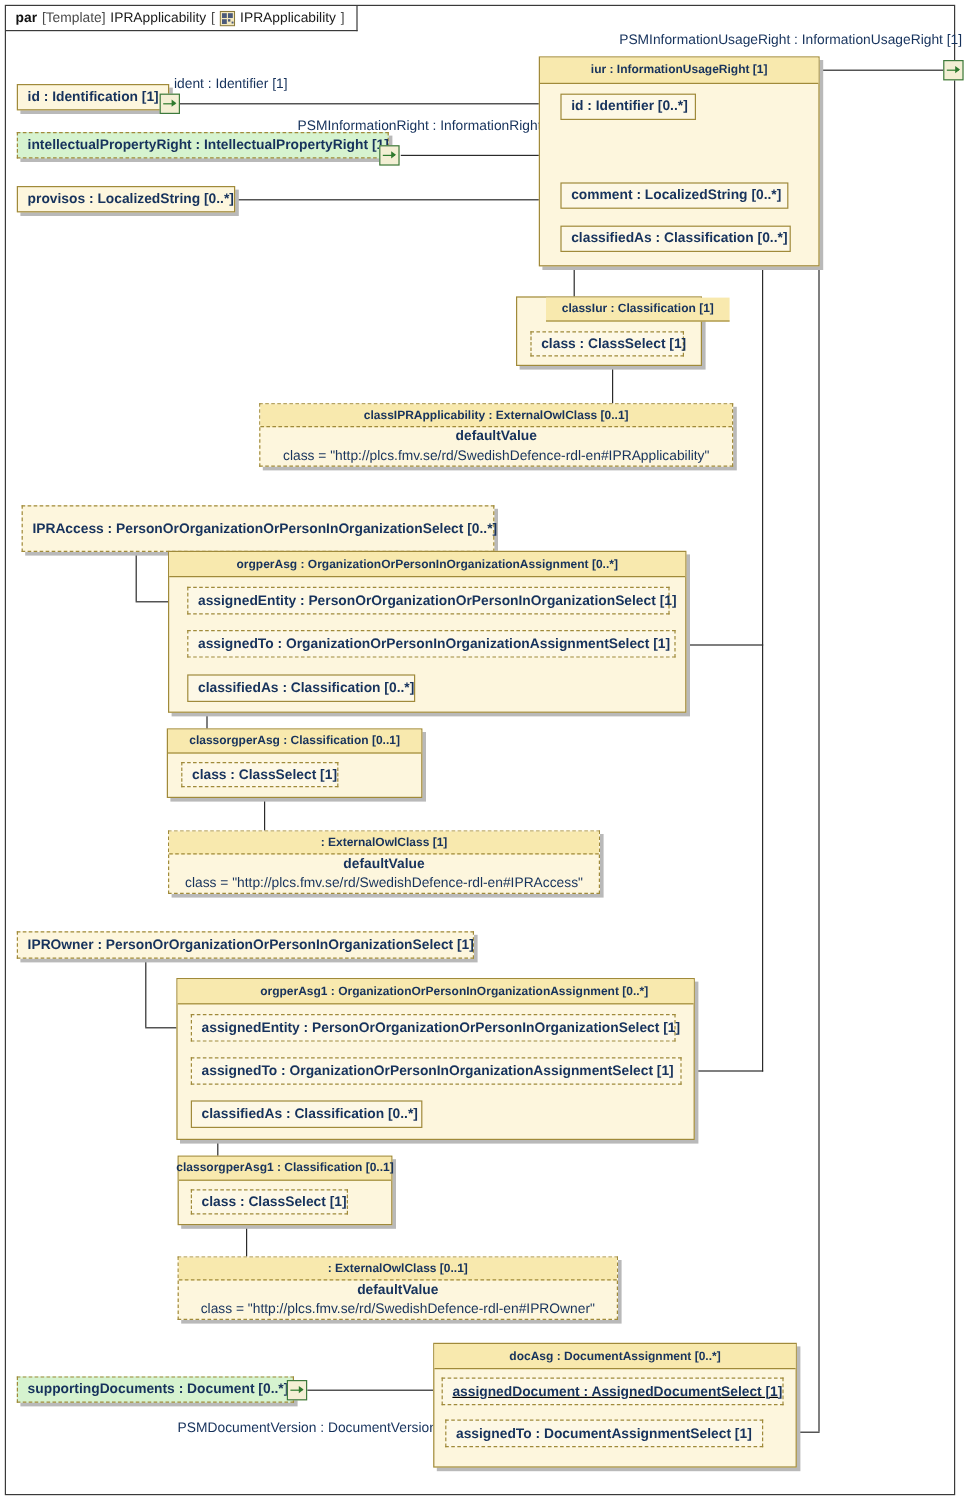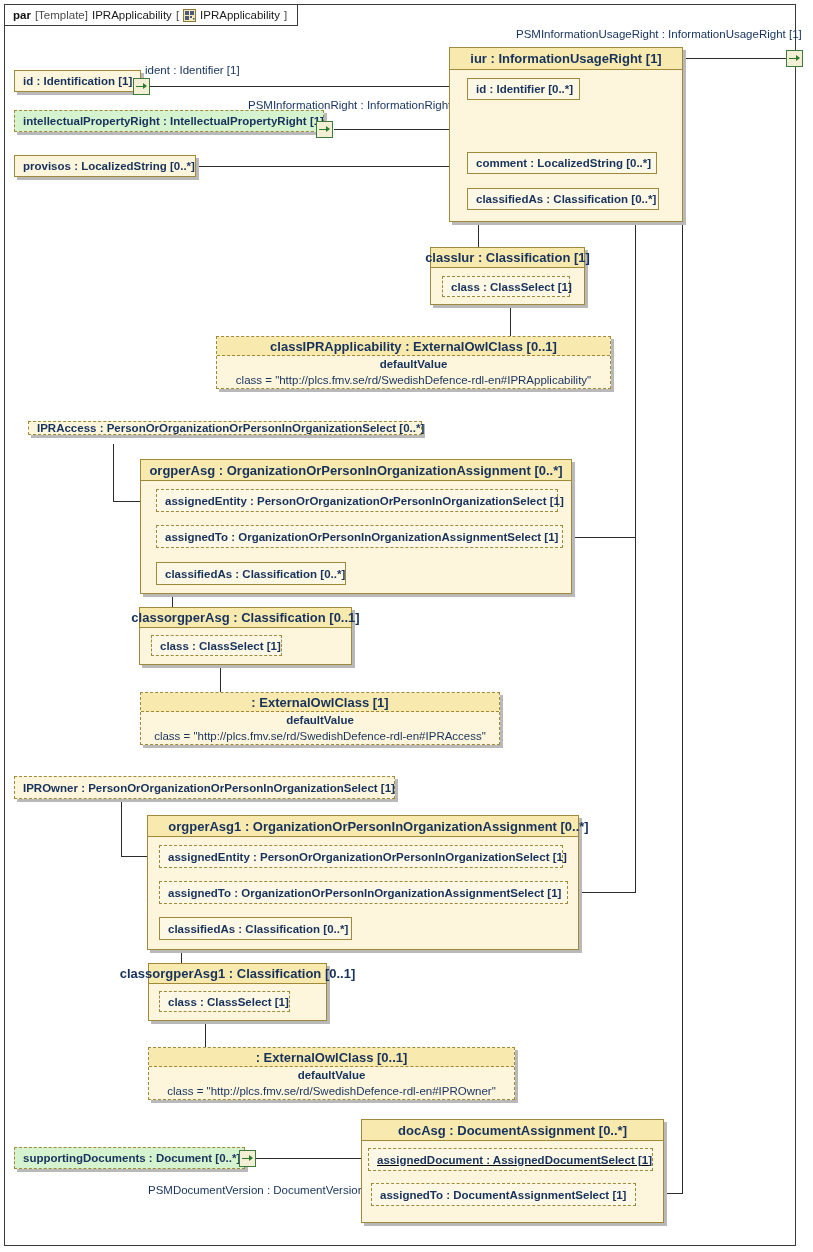--- a/index.html
+++ b/index.html
@@ -20,21 +20,21 @@
 
   
   .box{position:absolute;box-sizing:border-box;}
   .box .shadow{position:absolute;left:3px;top:3px;right:-3px;bottom:-3px;background:#b9b9b9;z-index:0;}
   .box .body{position:relative;z-index:1;width:100%;height:100%;box-sizing:border-box;
              background:#fdf6dd;border:1px solid #a08a3a;}
   .box.dashed .body{border:1px dashed #a08a3a;}
   .box.green .body{background:#d6f3cf;}
   .hdr{
     box-sizing:border-box;width:100%;background:#f8e9ae;border-bottom:1px solid #a08a3a;
-    font-size:13px;font-weight:bold;color:#16325c;text-align:center;
+    font-size:10px;font-weight:bold;color:#16325c;text-align:center;
     display:flex;align-items:center;justify-content:center;white-space:nowrap;
   }
   .lbl{
     box-sizing:border-box;width:100%;height:100%;
     font-size:11.5px;font-weight:bold;color:#16325c;
     display:flex;align-items:center;white-space:nowrap;padding-left:8px;
   }
   .sub{position:absolute;box-sizing:border-box;}
   .sub .shadow{position:absolute;left:3px;top:3px;right:-3px;bottom:-3px;background:#c6c6c6;z-index:0;}
   .sub .body{position:relative;z-index:1;width:100%;height:100%;box-sizing:border-box;
@@ -175,38 +175,38 @@
     <div class="body">classifiedAs : Classification [0..*]</div>
   </div>
 
   <div class="pin" style="left:786px;top:50px;">
     <div class="arrow"></div>
   </div>
 
   <div class="box" style="left:430px;top:247px;width:155px;height:58px;">
     <div class="shadow"></div>
     <div class="body">
-      <div class="hdr" style="height:20px;">classIur : Classification [1]</div>
+      <div class="hdr" style="height:20px;margin-left:24px;">classIur : Classification [1]</div>
     </div>
   </div>
   <div class="sub dashed" style="left:442px;top:276px;width:128px;height:21px;">
     <div class="shadow"></div>
     <div class="body">class : ClassSelect [1]</div>
   </div>
 
   <div class="box dashed" style="left:216px;top:336px;width:395px;height:53px;">
     <div class="shadow"></div>
     <div class="body">
       <div class="hdr" style="height:19px;border-bottom:1px dashed #a08a3a;">classIPRApplicability : ExternalOwlClass [0..1]</div>
       <div class="dv">defaultValue</div>
       <div class="dv v" style="font-weight:normal;">class = "http://plcs.fmv.se/rd/SwedishDefence-rdl-en#IPRApplicability"</div>
     </div>
   </div>
 
-  <div class="box dashed" style="left:28px;top:421px;width:394px;height:14px;">
+  <div class="box dashed" style="left:18px;top:421px;width:394px;height:39px;">
     <div class="shadow"></div>
     <div class="body">
       <div class="lbl">IPRAccess : PersonOrOrganizationOrPersonInOrganizationSelect [0..*]</div>
     </div>
   </div>
 
   <div class="box" style="left:140px;top:459px;width:432px;height:135px;">
     <div class="shadow"></div>
     <div class="body">
       <div class="hdr" style="height:21px;">orgperAsg : OrganizationOrPersonInOrganizationAssignment [0..*]</div>

